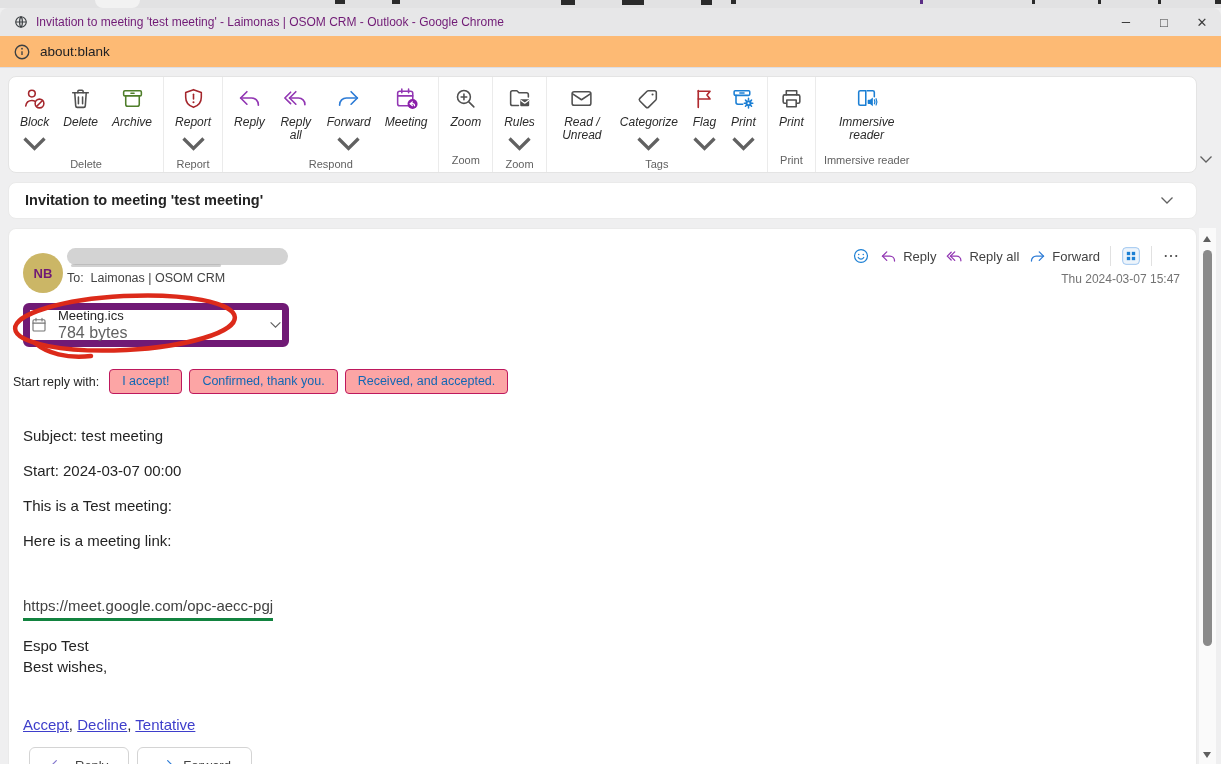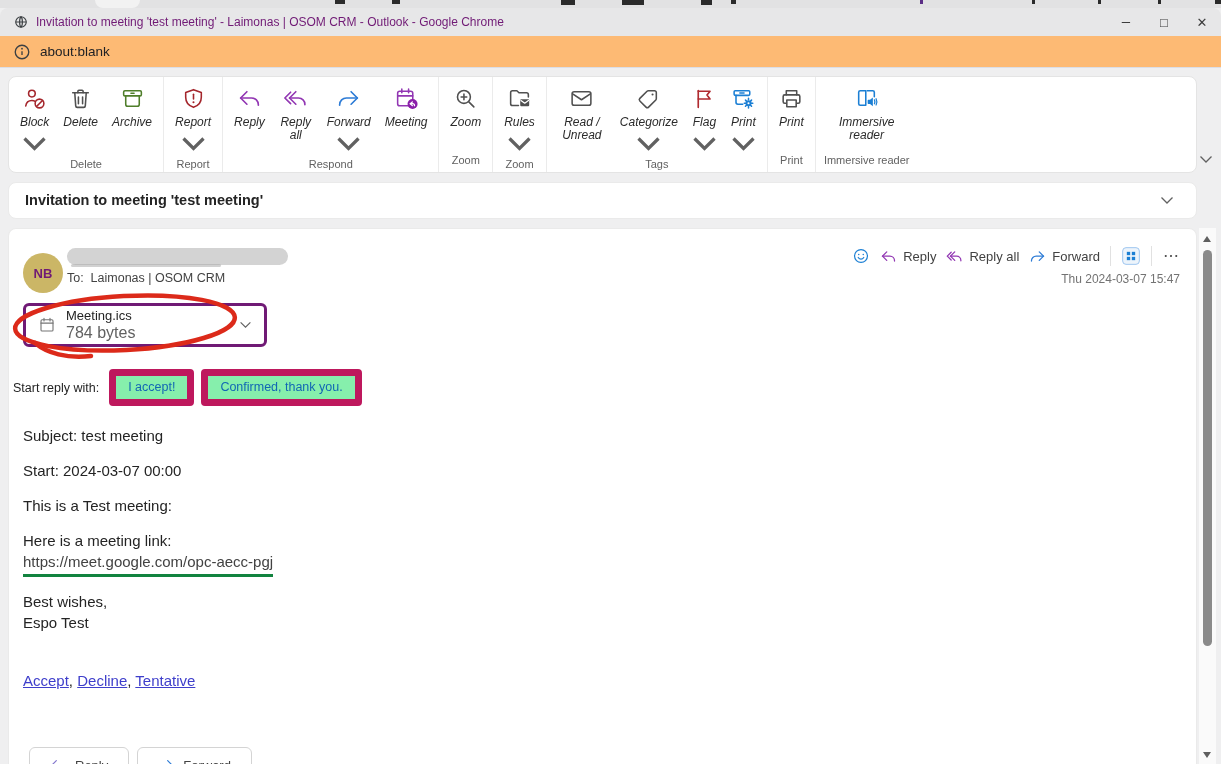--- a/index.html
+++ b/index.html
@@ -47,33 +47,33 @@
   .email-card { left:8px; top:228px; width:1189px; height:536px; background:#fff; border:1px solid #EAEAEA; border-bottom:none; border-radius:8px 8px 0 0; }
   .avatar { position:absolute; left:14px; top:24px; width:40px; height:40px; border-radius:50%; background:#CBB666; display:flex; align-items:center; justify-content:center; font-size:13px; font-weight:bold; color:#701a75; }
   .name-blur { position:absolute; left:58px; top:19px; width:221px; height:17px; background:#D3D3D3; border-radius:9px; }
   .name-remnant { position:absolute; left:62px; top:35px; width:150px; height:3px; background:#ABABAB; opacity:.55; border-radius:2px; }
   .to-line { position:absolute; left:58px; top:42px; font-size:12.5px; color:#424242; white-space:pre; }
   .hdr-actions { position:absolute; right:16px; top:17px; display:flex; align-items:center; gap:10px; }
   .hdr-actions .act { display:flex; align-items:center; gap:6px; font-size:13px; color:#424242; }
   .hdr-sep { width:1px; height:20px; background:#E1E1E1; }
   .timestamp { position:absolute; right:16px; top:43px; font-size:12px; color:#737373; }
 
-  .attach-card { position:absolute; left:14px; top:74px; width:244px; height:44px; border:3px solid #701a75; border-radius:6px; display:flex; align-items:center; padding:0 12px; background:#fff; }
+  .attach-card { position:absolute; left:14px; top:74px; width:266px; height:44px; border:7px solid #701a75; border-radius:6px; display:flex; align-items:center; padding:0 0; background:#fff; }
   .attach-meta { margin-left:10px; flex:1; }
   .attach-name { font-size:13px; color:#242424; }
   .attach-size { font-size:16px; color:#616161; margin-top:1px; }
   .annotation-ellipse { position:absolute; left:-4px; top:60px; pointer-events:none; }
 
   .start-reply { position:absolute; left:4px; top:140px; display:flex; align-items:center; }
   .sr-label { font-size:12.5px; color:#242424; margin-right:10px; }
-  .sr-pill { margin-right:7px; padding:4px 12px; border:7px solid #be185d; border-radius:4px; background:#86efac; color:#1267B4; font-size:12.5px; line-height:1.2; }
+  .sr-pill { margin-right:7px; padding:4px 12px; border:1px solid #be185d; border-radius:4px; background:#fca5a5; color:#1267B4; font-size:12.5px; line-height:1.2; }
 
   .body-text { position:absolute; left:14px; top:196px; font-size:15px; color:#242424; line-height:21px; }
   .body-text p { margin-bottom:14px; }
-  .meet-url { display:inline-block; color:#424242; border-bottom:3px solid #12833F; padding-bottom:2px; }
+  .meet-url { display:inline-block; color:#424242; border-bottom:3px solid #12833F; padding-bottom:2px;margin-top:44px; }
   .rsvp { margin-top:37px; }
   .rsvp a { color:#3E3ECB; text-decoration:underline; }
   .rsvp .sep { white-space:pre; color:#242424; }
 
   .footer-btns { position:absolute; left:20px; top:518px; display:flex; gap:8px; }
   .fbtn { display:inline-flex; align-items:center; gap:9px; padding:8px 20px; border:1px solid #D4D4D4; border-radius:6px; background:#fff; font-size:13px; color:#424242; height:36px; }
 
   
   .scrollbar { left:1199px; top:228px; width:17px; height:536px; background:#FAFAFA; }
   .sb-thumb { position:absolute; left:4px; top:22px; width:9px; height:396px; background:#8A8A8A; border-radius:5px; }
@@ -471,33 +471,34 @@
 
   <svg class="annotation-ellipse" width="250" height="80" viewBox="0 0 250 80">
     <ellipse cx="120" cy="34" rx="110" ry="27" fill="none" stroke="#DC2A1A" stroke-width="4.5" stroke-linecap="round" transform="rotate(-3 120 34)"></ellipse>
     <path d="M30 54 C 42 64, 62 70, 86 67" fill="none" stroke="#DC2A1A" stroke-width="4.5" stroke-linecap="round"></path>
   </svg>
 
   <div class="start-reply">
     <span class="sr-label">Start reply with:</span>
     <button class="sr-pill">I accept!</button>
     <button class="sr-pill">Confirmed, thank you.</button>
+    <button class="sr-pill">Received, and accepted.</button>
   </div>
 
   <div class="body-text">
     <p>Subject: test meeting</p>
     <p>Start: 2024-03-07 00:00</p>
     <p>This is a Test meeting:</p>
     <p>
       <span style="display:block">Here is a meeting link:</span>
       <span class="meet-url">https://meet.google.com/opc-aecc-pgj</span>
     </p>
     <p>
+      <span style="display:block">Espo Test</span>
       <span style="display:block">Best wishes,</span>
-      <span style="display:block">Espo Test</span>
     </p>
     <p class="rsvp">
       <a href="#">Accept</a><span class="sep">, </span><a href="#">Decline</a><span class="sep">, </span><a href="#">Tentative</a>
     </p>
   </div>
 
   <div class="footer-btns">
     <button class="fbtn">
       <svg width="16" height="16" viewBox="0 0 24 24" fill="none" stroke="#8578CE" stroke-width="1.8" stroke-linecap="round" stroke-linejoin="round">
           <path d="M9.5 5.5L3.5 11.5l6 6"></path>

